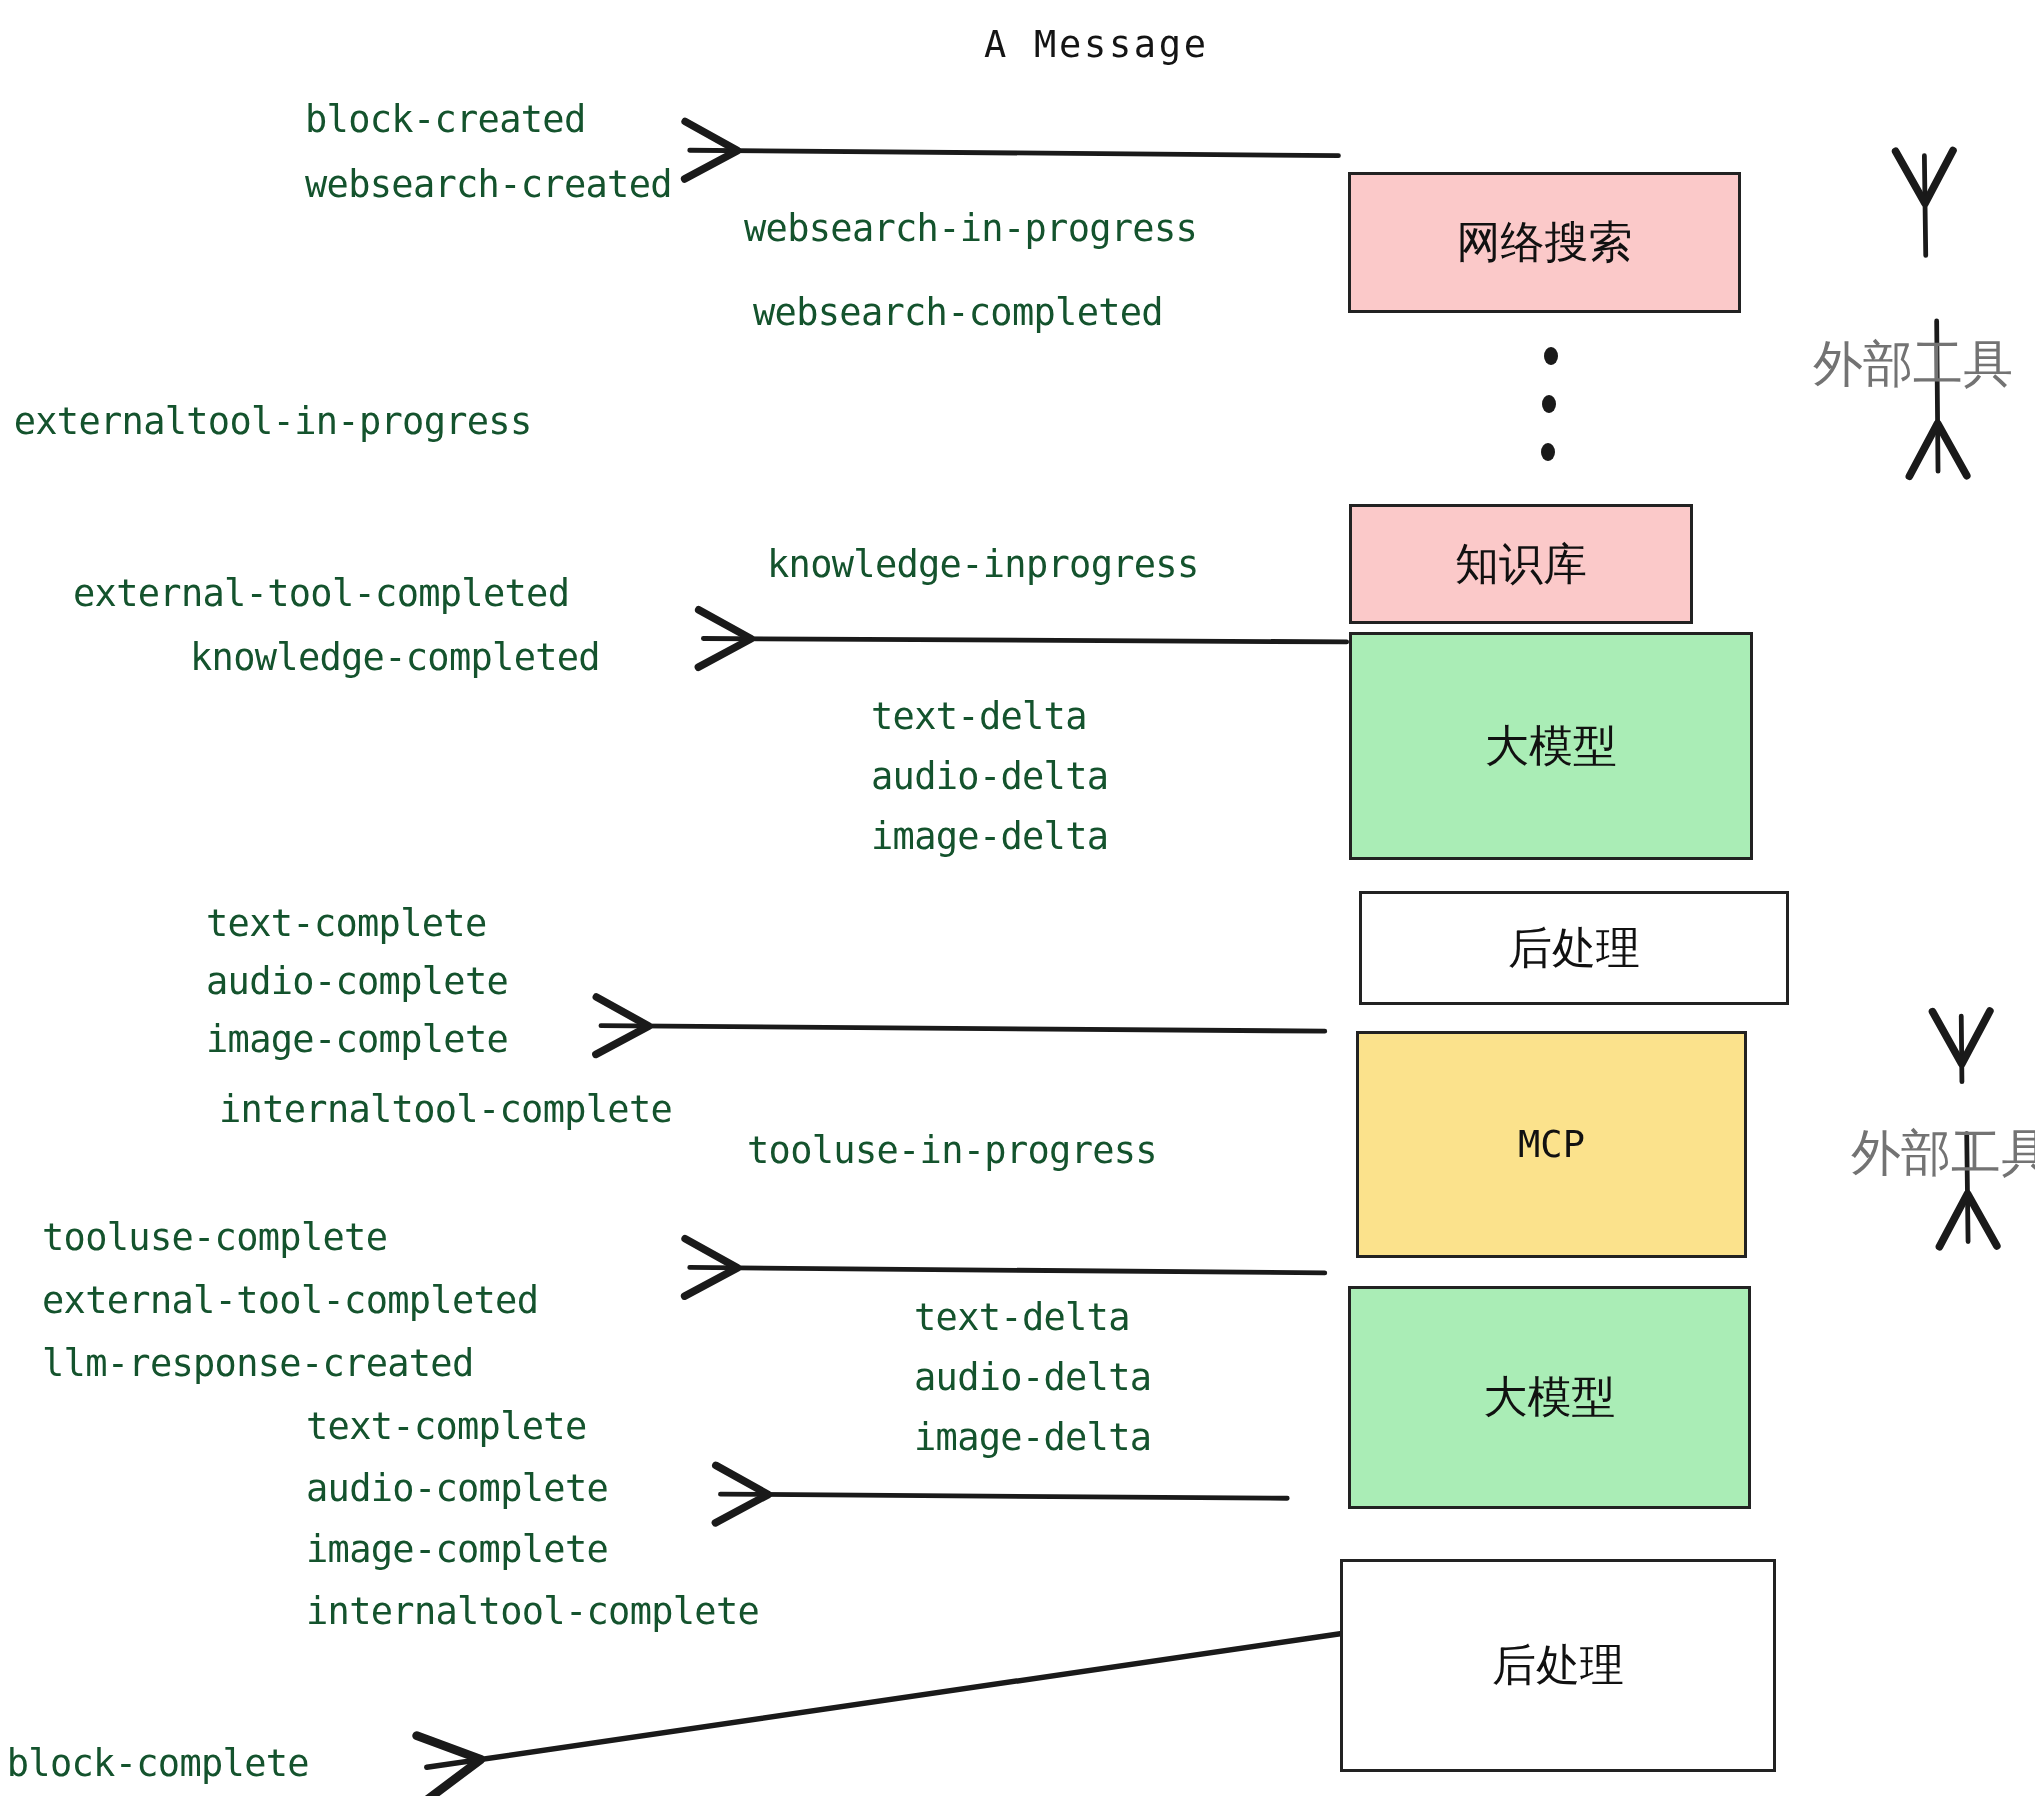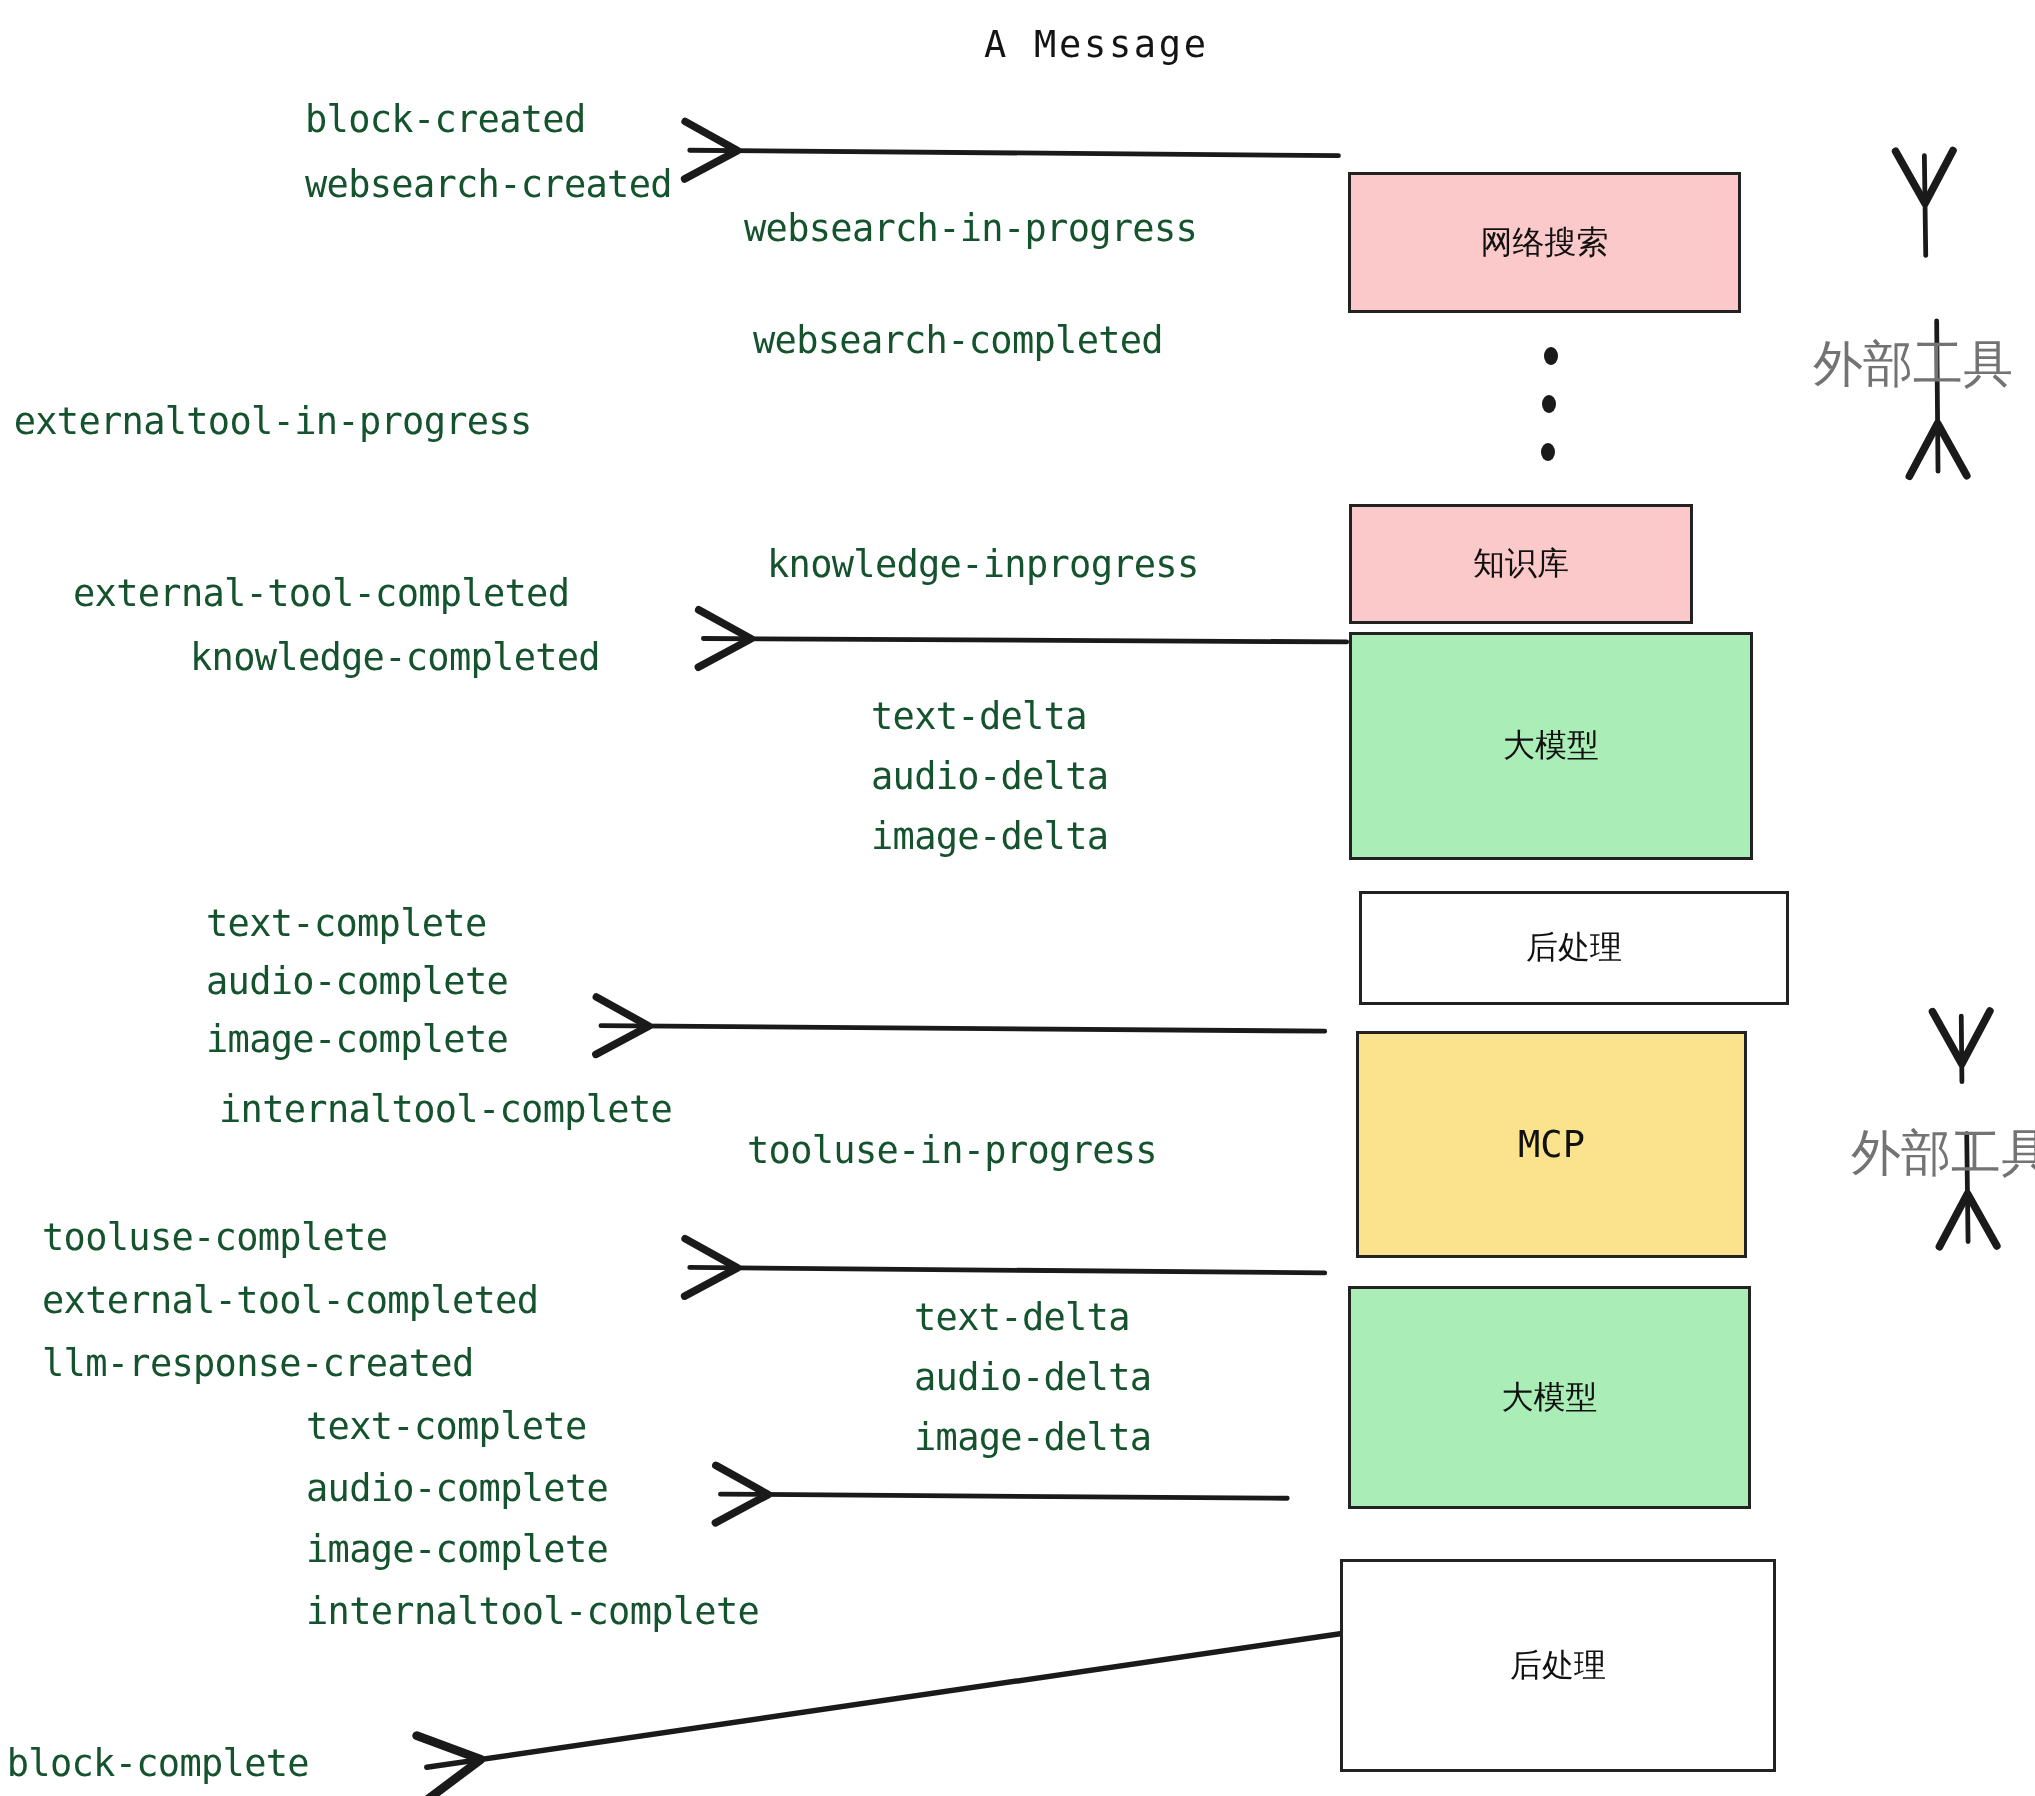--- a/index.html
+++ b/index.html
@@ -9,21 +9,21 @@
   .svg-layer{position:absolute;left:0;top:0;width:2035px;height:1796px;}
 
   .lbl{position:absolute;white-space:nowrap;font-family:"DejaVu Sans Mono","Liberation Mono",monospace;
        font-size:37px;line-height:1;color:#14532d;letter-spacing:-0.7px;}
   .title{position:absolute;white-space:nowrap;font-family:"DejaVu Sans Mono","Liberation Mono",monospace;
        font-size:37px;line-height:1;color:#141414;letter-spacing:2.7px;}
 
   .box{position:absolute;box-sizing:border-box;border:3.4px solid #222222;
        display:flex;align-items:center;justify-content:center;
        font-family:Liberation Sans, sans-serif;
-       font-size:32px;color:#111111;}
+       font-size:44px;color:#111111;}
   .box.mono{font-family:"DejaVu Sans Mono","Liberation Mono",monospace;font-size:37px;}
 
   .side-lbl{position:absolute;white-space:nowrap;
        font-family:"DejaVu Sans","Liberation Sans",sans-serif;
        font-size:50px;color:#737373;}
 
   .dot{position:absolute;width:13.7px;height:18px;border-radius:50%;background:#1a1a1a;}
 </style>
 </head>
 <body>
@@ -109,21 +109,21 @@
   <div class="lbl" style="left:42px;top:1219px;">tooluse-complete</div>
   <div class="lbl" style="left:42px;top:1282px;">external-tool-completed</div>
   <div class="lbl" style="left:42px;top:1345px;">llm-response-created</div>
   <div class="lbl" style="left:306px;top:1408px;">text-complete</div>
   <div class="lbl" style="left:306px;top:1470px;">audio-complete</div>
   <div class="lbl" style="left:306px;top:1531px;">image-complete</div>
   <div class="lbl" style="left:306px;top:1593px;">internaltool-complete</div>
   <div class="lbl" style="left:6.8px;top:1745px;">block-complete</div>
 
   <div class="lbl" style="left:744px;top:210px;">websearch-in-progress</div>
-  <div class="lbl" style="left:753px;top:294px;margin-top:28px;">websearch-completed</div>
+  <div class="lbl" style="left:753px;top:294px;">websearch-completed</div>
   <div class="lbl" style="left:767px;top:546px;">knowledge-inprogress</div>
   <div class="lbl" style="left:871px;top:698px;">text-delta</div>
   <div class="lbl" style="left:871px;top:758px;">audio-delta</div>
   <div class="lbl" style="left:871px;top:818px;">image-delta</div>
   <div class="lbl" style="left:747px;top:1132px;">tooluse-in-progress</div>
   <div class="lbl" style="left:914px;top:1299px;">text-delta</div>
   <div class="lbl" style="left:914px;top:1359px;">audio-delta</div>
   <div class="lbl" style="left:914px;top:1419px;">image-delta</div>
 
   <div class="side-lbl" style="left:1813px;top:331px;">外部工具</div>

